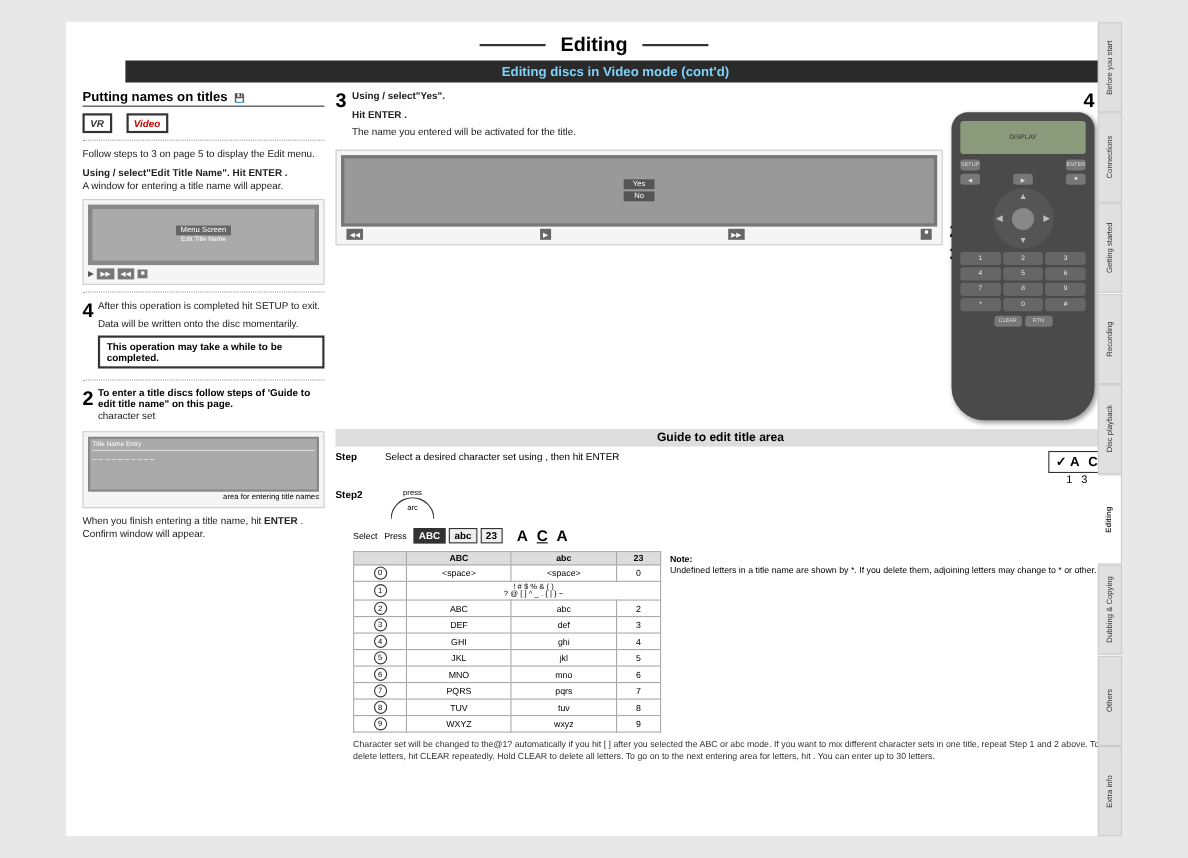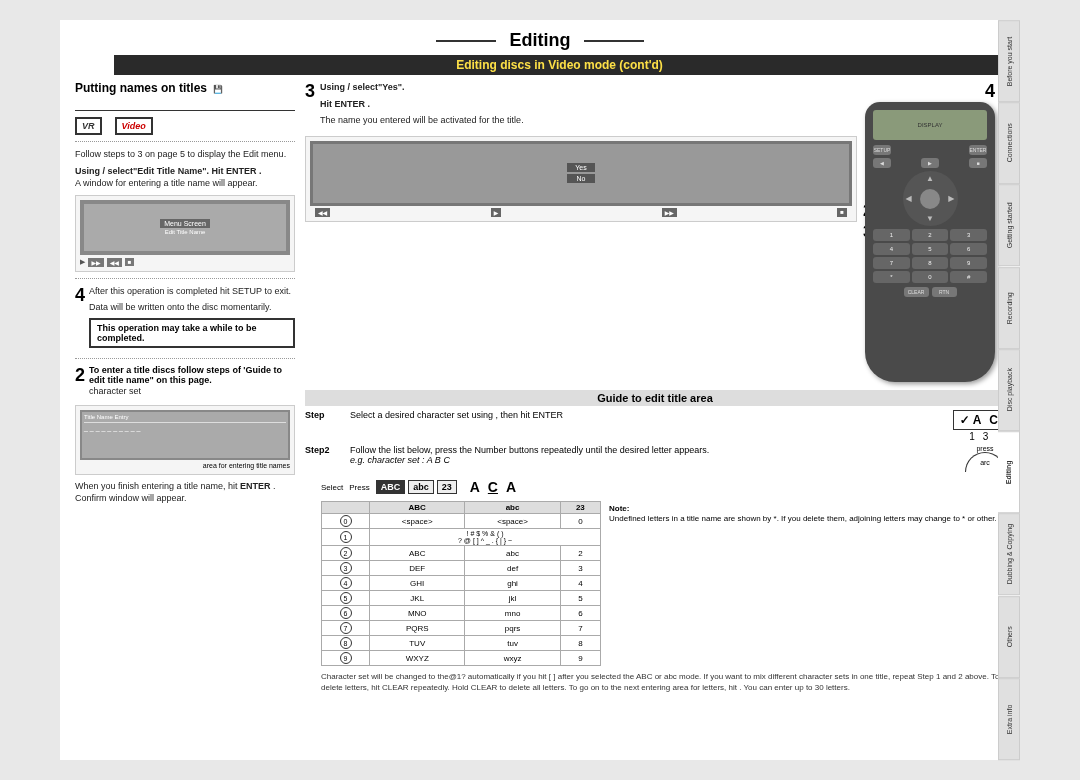--- a/index.html
+++ b/index.html
@@ -83,34 +83,34 @@
       content: '';
       display: inline-block;
       width: 60px;
       height: 2px;
       background: #333;
       vertical-align: middle;
       margin: 0 8px;
     }
     .subtitle-bar {
       background: #2a2a2a;
-      color: #fde047;
+      color: #7dd3fc;
       text-align: center;
       font-size: 12px;
       font-weight: bold;
       padding: 3px 8px;
       margin-bottom: 6px;
       margin-left: 39px;
     }
     .section-title {
       font-size: 12px;
       font-weight: bold;
       border-bottom: 1px solid #333;
       margin-bottom: 6px;
-      padding-bottom: 15px;
+      padding-bottom: 1px;
     }
     
     .two-col {
       display: flex;
       gap: 10px;
       height: calc(100% - 55px);
     }
     .left-col {
       width: 220px;
       flex-shrink: 0;
@@ -555,24 +555,20 @@
                   <span>1</span>
                   <span>3</span>
                 </div>
               </div>
             </div>
 
             <div class="guide-step-row">
               <div class="guide-step-label">
                 <span>Step2</span>
               </div>
-              <div style="flex:1;">
-                <span>Follow the list below, press the Number buttons repeatedly until the desired letter appears.</span>
-                <br><span style="font-style:italic;">e.g. character set : A B C</span>
-              </div>
               <div class="press-area">
                 <div style="font-size:7px;">press</div>
                 <div class="press-arc">
                   <span style="font-size:7px;">arc</span>
                 </div>
               </div>
             </div>
 
             <div class="char-table-area">
 

